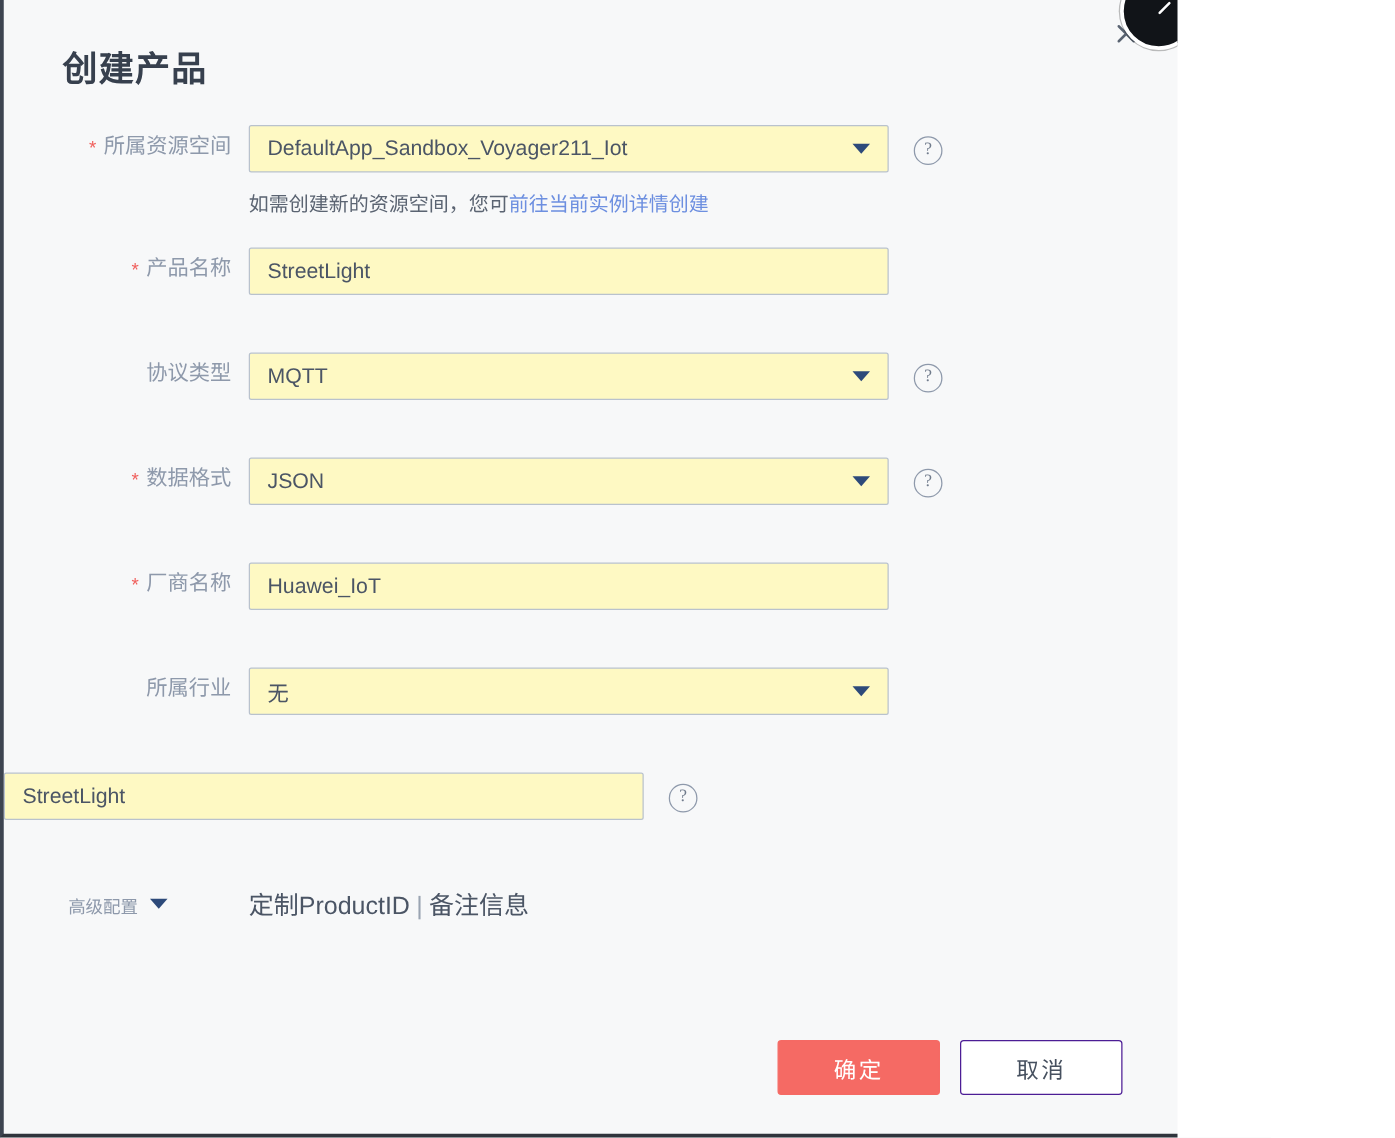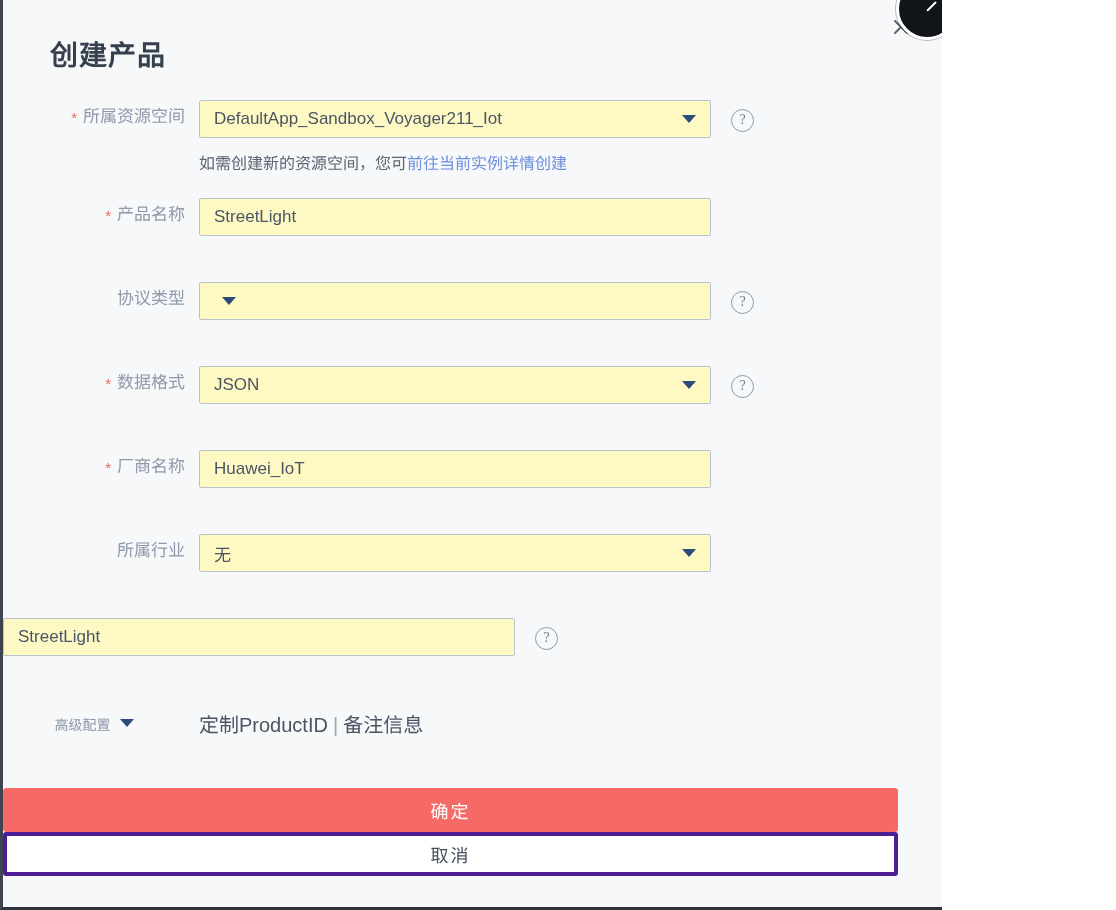--- a/index.html
+++ b/index.html
@@ -203,21 +203,21 @@
   .adv-sep { color: #9aa4b2; padding: 0 5px; }
 
   .footer {
     position: absolute;
     left: 0;
     right: 0;
     bottom: 31px;
     display: flex;
     justify-content: flex-end;
     padding-right: 44px;
-    flex-direction: column;
+    gap: 16px;
   }
   .btn {
     box-sizing: border-box;
     height: 44px;
     min-width: 130px;
     border-radius: 3px;
     font-size: 18px;
     display: flex;
     align-items: center;
     justify-content: center;
@@ -225,21 +225,21 @@
     letter-spacing: 2px;
   }
   .btn-primary {
     background: #f56a64;
     color: #ffffff;
     border: 1px solid #f56a64;
   }
   .btn-default {
     background: #ffffff;
     color: #46505f;
-    border: 4px solid #4c1d95;
+    border: 1px solid #4c1d95;
   }
 </style>
 </head>
 <body>
 
 <div class="dialog">
 
   <div class="corner-badge"></div>
 
   <div class="close-btn">
@@ -278,20 +278,21 @@
         </div>
       </div>
     </div>
 
     <div class="row" style="margin-bottom:46px;">
       <div class="label">
         <span class="req-star"></span><span>协议类型</span>
       </div>
       <div class="control">
         <div class="field">
+          <span class="value">MQTT</span>
           <span class="caret"></span>
         </div>
         <div class="help">?</div>
       </div>
     </div>
 
     <div class="row" style="margin-bottom:46px;">
       <div class="label">
         <span class="req-star">*</span><span>数据格式</span>
       </div>

